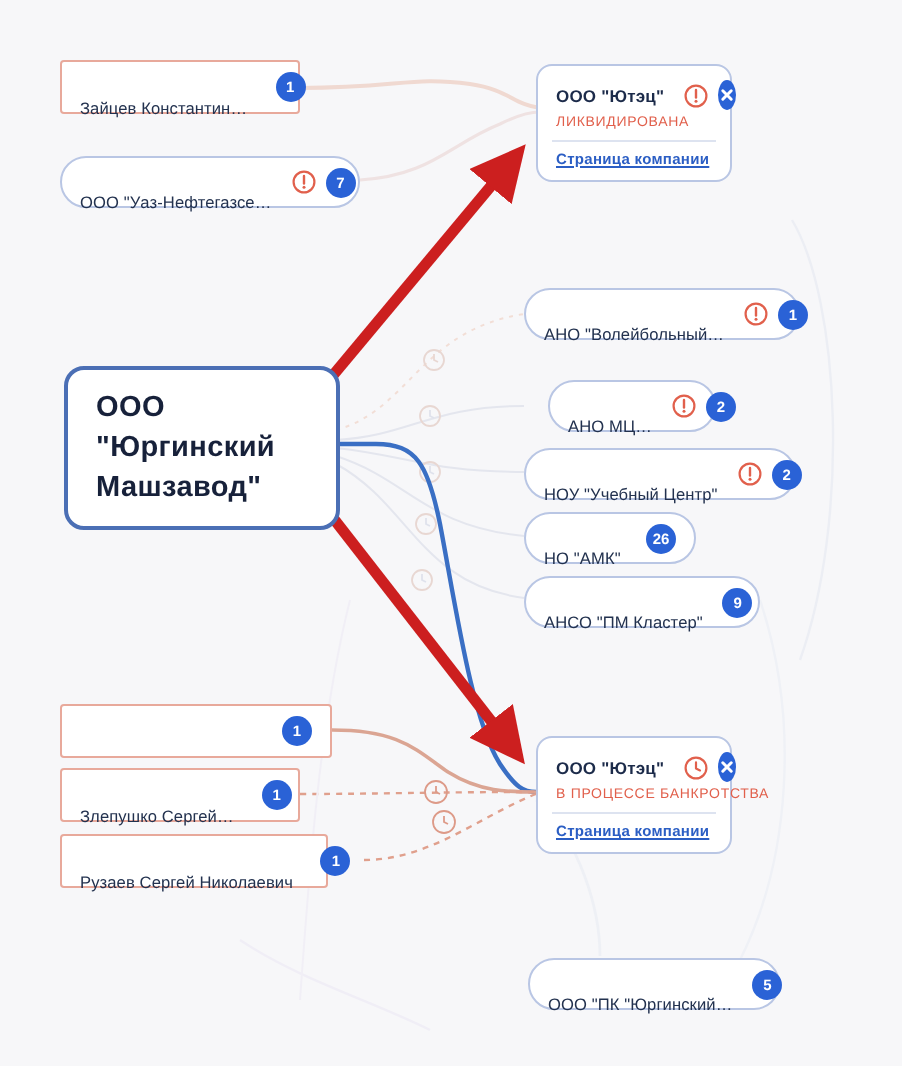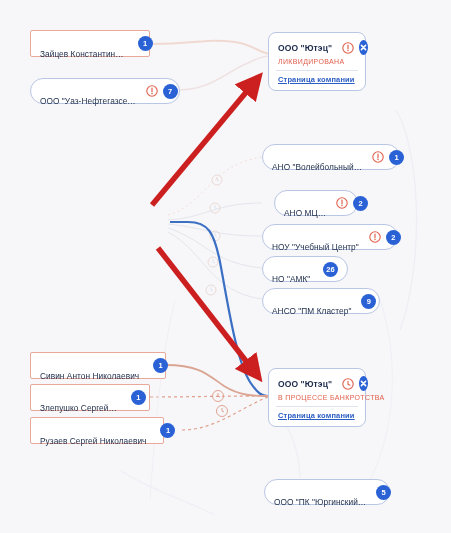--- a/index.html
+++ b/index.html
@@ -210,37 +210,41 @@
       <svg width="12" height="12" viewBox="0 0 12 12">
           <circle cx="6" cy="6" r="5.2" fill="none" stroke="#e1604c" stroke-width="1.1"></circle>
           <path d="M6,3 L6,6.8" stroke="#e1604c" stroke-width="1.2" stroke-linecap="round"></path>
           <circle cx="6" cy="8.6" r=".75" fill="#e1604c"></circle>
         </svg>
     </span>
     <span class="badge">7</span>
   </div>
 
   <div class="node rect" style="left:30px; top:352px; width:136px;">
-    <span class="label">Сивин Антон Николаевич</span>
     <span class="spacer"></span>
     <span class="badge">1</span>
   </div>
 
   <div class="node rect" style="left:30px; top:384px; width:120px;">
     <span class="label">Злепушко Сергей…</span>
     <span class="spacer"></span>
     <span class="badge">1</span>
   </div>
 
   <div class="node rect" style="left:30px; top:417px; width:134px;">
     <span class="label">Рузаев Сергей Николаевич</span>
     <span class="spacer"></span>
     <span class="badge">1</span>
   </div>
 
+  <div class="node central" style="left:32px; top:183px; width:138px;">
+    <div class="central-line">ООО</div>
+    <div class="central-line">"Юргинский</div>
+    <div class="central-line">Машзавод"</div>
+  </div>
 
   <div class="node card" style="left:268px; top:32px; width:98px;">
     <div class="card-top">
       <span class="card-title">ООО "Ютэц"</span>
       <span class="spacer"></span>
       <span class="warn-icon">
         <svg width="12" height="12" viewBox="0 0 12 12">
             <circle cx="6" cy="6" r="5.2" fill="none" stroke="#e1604c" stroke-width="1.1"></circle>
             <path d="M6,3 L6,6.8" stroke="#e1604c" stroke-width="1.2" stroke-linecap="round"></path>
             <circle cx="6" cy="8.6" r=".75" fill="#e1604c"></circle>

